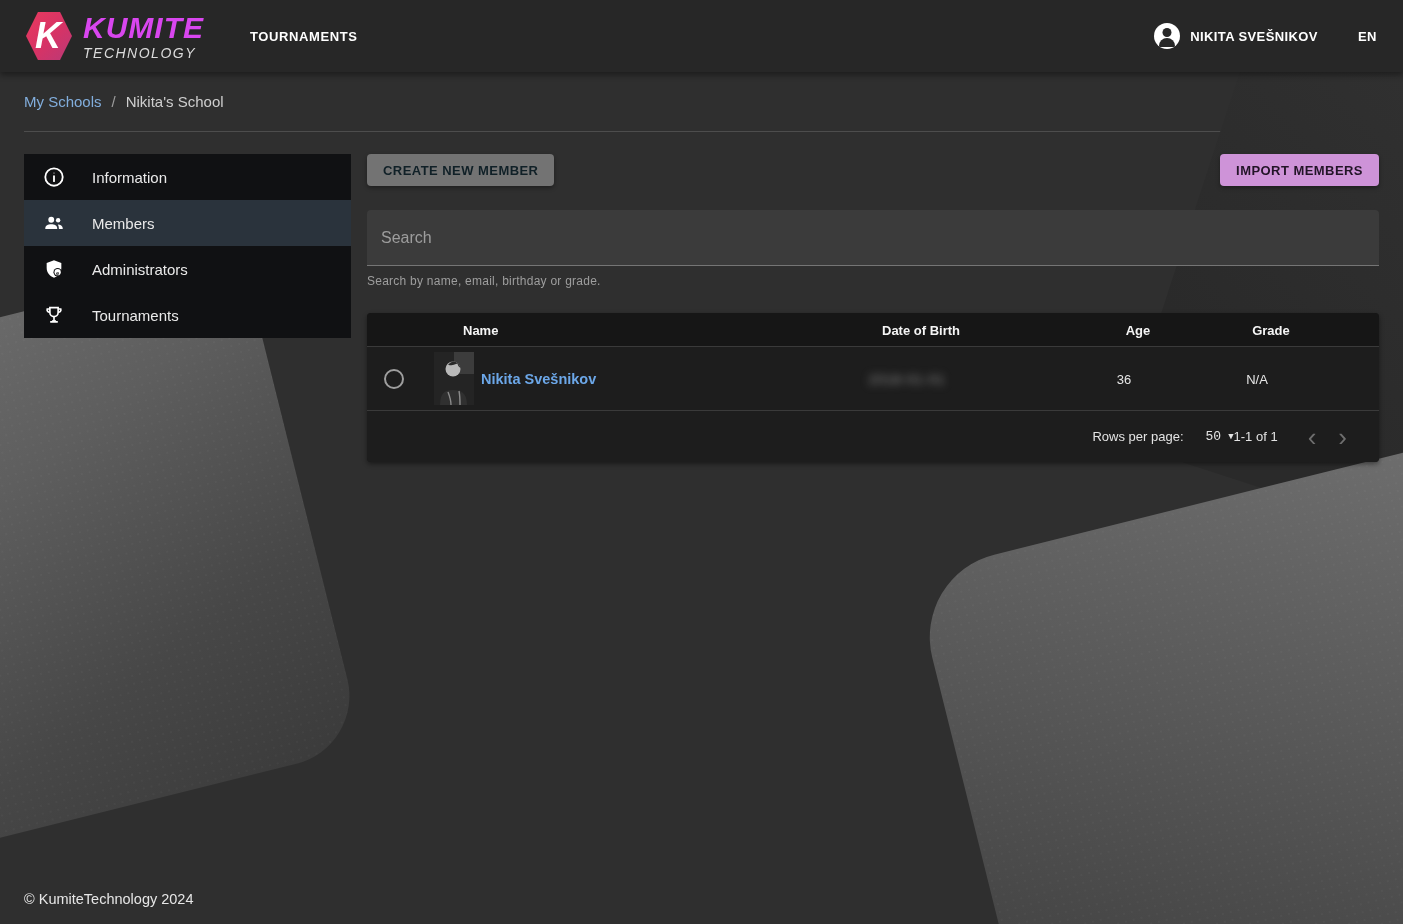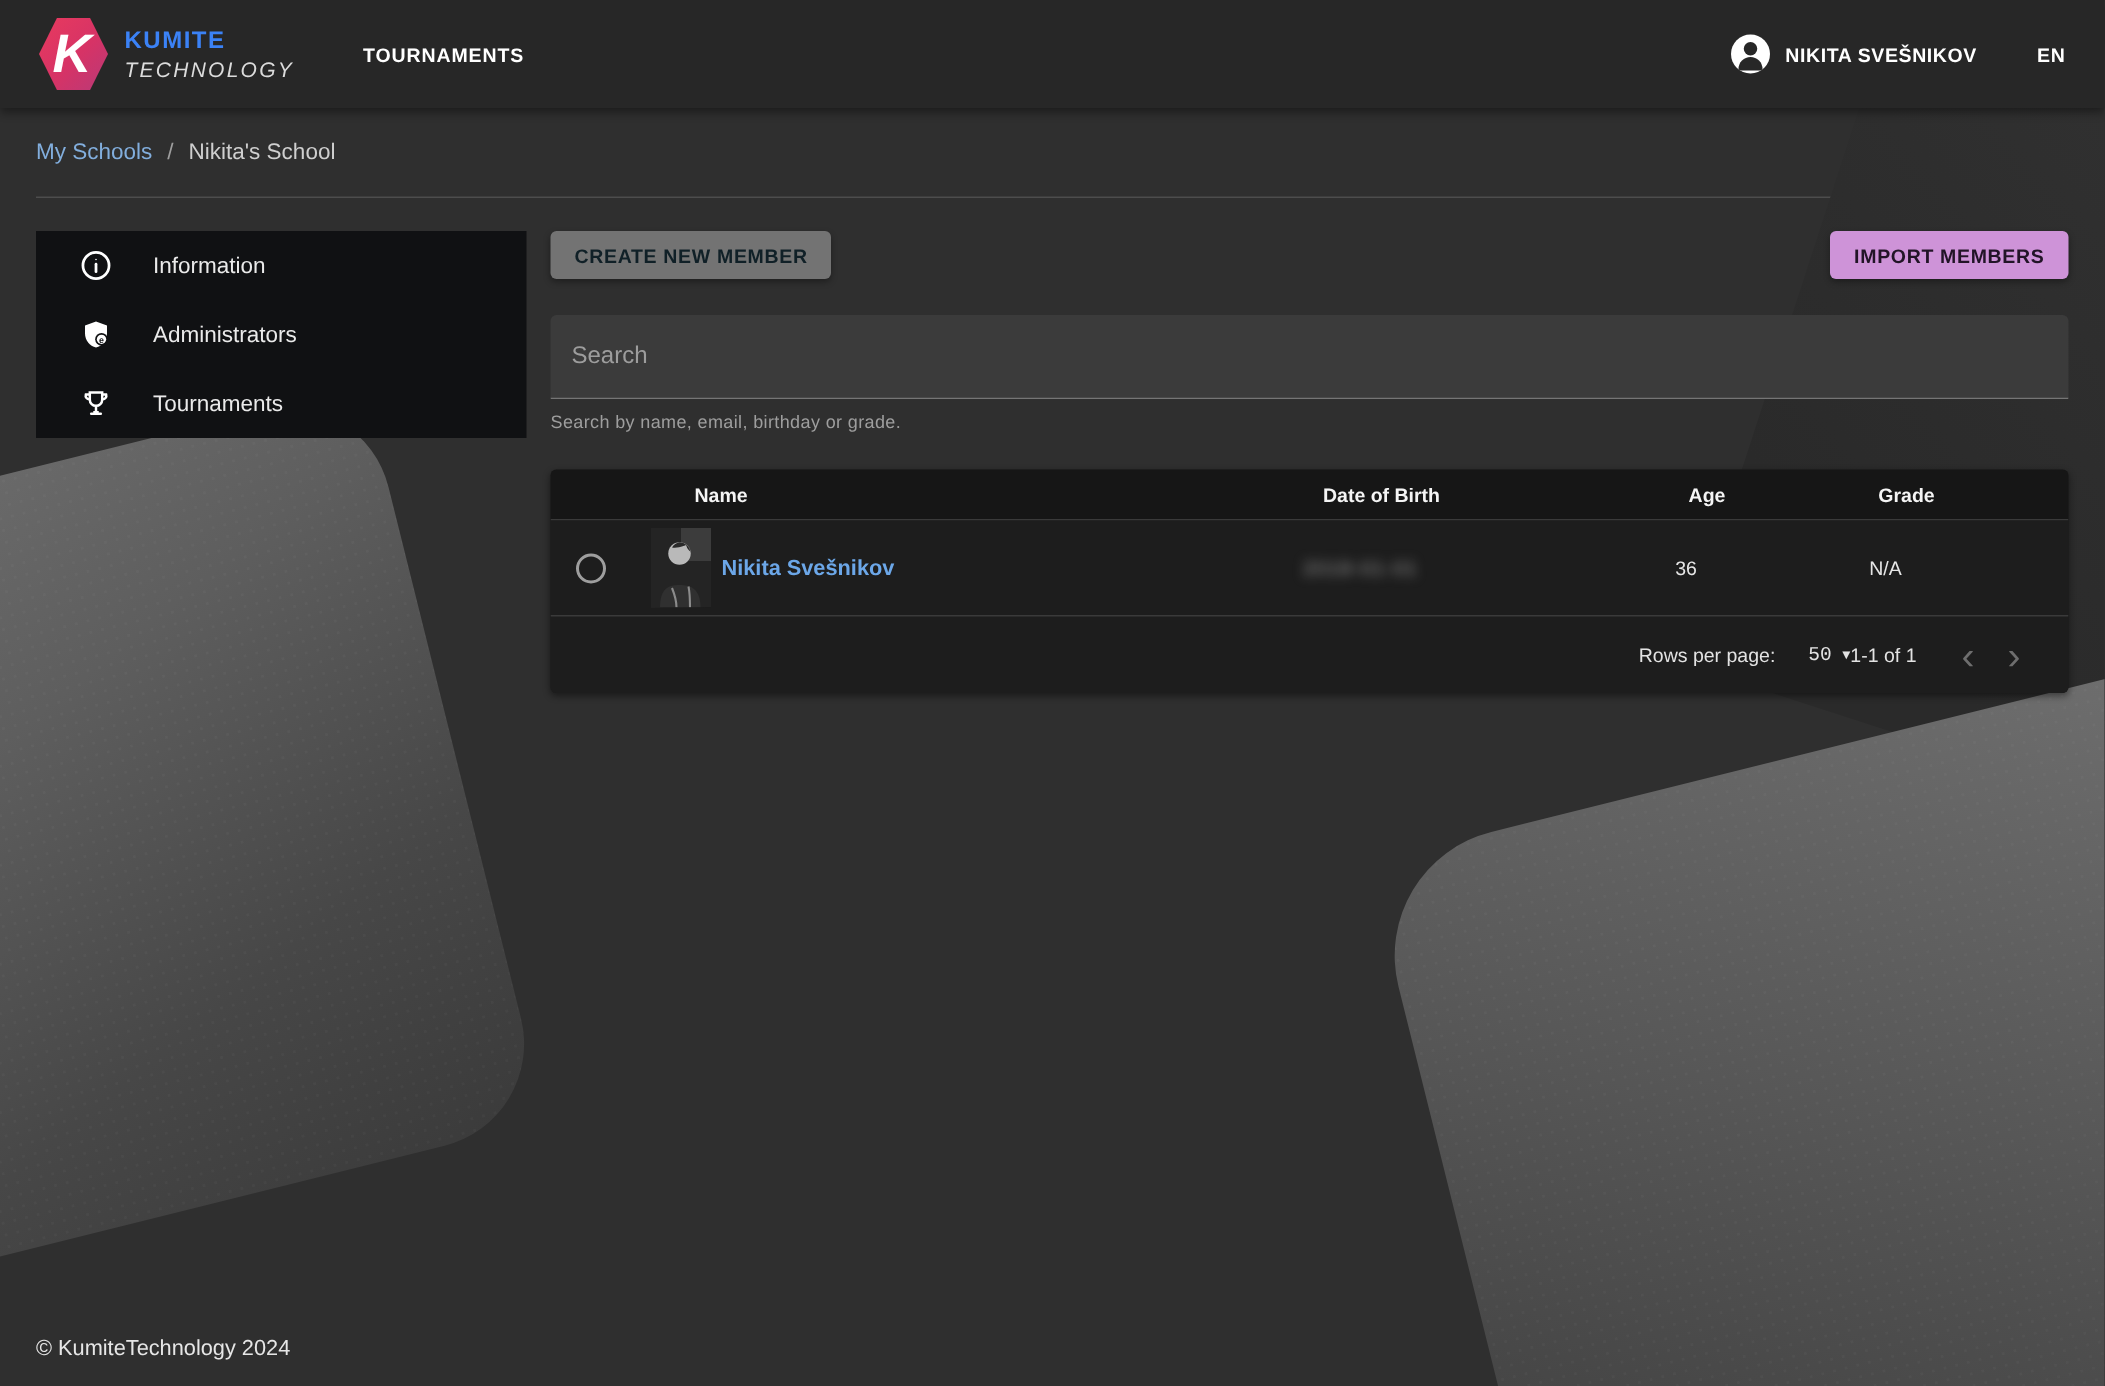--- a/index.html
+++ b/index.html
@@ -49,21 +49,21 @@
     width:46px; height:50px; position:relative;
     clip-path:polygon(0% 50%, 26% 2%, 74% 2%, 100% 50%, 74% 98%, 26% 98%);
     background:linear-gradient(135deg,#e93a5e 0%,#d63366 55%,#b83a78 100%);
   }
   .hex .k{
     position:absolute; inset:0; display:flex; align-items:center; justify-content:center;
     color:#fff; font-size:36px; font-weight:800; font-style:italic;
     transform:translateX(-1px);
   }
   .logo-text{ display:flex; flex-direction:column; line-height:1; }
-  .logo-title{ color:#3b82f6; font-size:16px; font-weight:800; letter-spacing:1px; }
+  .logo-title{ color:#d946ef; font-size:30px; font-weight:800; font-style:italic; letter-spacing:1px; }
   .logo-sub{ color:#dcdcdc; font-size:14px; font-weight:300; font-style:italic; letter-spacing:1.5px; margin-top:3px; }
   .nav-item{
     margin-left:46px; color:#fff; font-size:13px; font-weight:700; letter-spacing:.6px; cursor:pointer;
   }
   .header-right{ margin-left:auto; display:flex; align-items:center; gap:40px; }
   .user-chip{ display:flex; align-items:center; gap:10px; cursor:pointer; }
   .user-icon{ width:26px; height:26px; border-radius:50%; background:#fff; position:relative; overflow:hidden; }
   .user-icon::before{ 
     content:""; position:absolute; left:50%; top:5px; width:9px; height:9px;
     transform:translateX(-50%); border-radius:50%; background:#272727;
@@ -83,21 +83,21 @@
   .bc-current{ color:#cfcfcf; }
   .page-divider{ height:1px; background:#4d4d4d; margin:21px 24px 0; }
 
   
   .content{ position:relative; z-index:5; display:flex; padding:22px 24px 0; gap:16px; }
 
   
   .sidebar{ width:327px; background:#101113; flex-shrink:0; align-self:flex-start; }
   .side-item{
     height:46px; display:flex; align-items:center; gap:26px;
-    padding-left:28px; cursor:pointer; color:#eaeaea; font-size:15px;
+    padding-left:18px; cursor:pointer; color:#eaeaea; font-size:15px;
   }
   .side-item.selected{ background:#2a333c; }
   .side-icon{ width:24px; height:24px; display:flex; align-items:center; justify-content:center; }
   .side-icon svg{ width:22px; height:22px; }
 
   
   .main{ flex:1; min-width:0; }
   .toolbar{ display:flex; justify-content:space-between; align-items:center; }
   .btn{
     height:32px; border:none; border-radius:4px; padding:0 16px;
@@ -213,20 +213,31 @@
   <div class="sidebar">
     <div class="side-item">
       <span class="side-icon">
         <svg viewBox="0 0 24 24" fill="none" stroke="#fff" stroke-width="2">
           <circle cx="12" cy="12" r="9.5"></circle>
           <line x1="12" y1="11" x2="12" y2="16.5" stroke-linecap="round"></line>
           <circle cx="12" cy="7.6" r="0.6" fill="#fff" stroke="none"></circle>
         </svg>
       </span>
       <span>Information</span>
+    </div>
+    <div class="side-item selected">
+      <span class="side-icon">
+        <svg viewBox="0 0 24 24" fill="#fff">
+          <circle cx="9" cy="8.5" r="3.2"></circle>
+          <path d="M2.5 17.5c0-2.6 3-4.2 6.5-4.2s6.5 1.6 6.5 4.2v1H2.5z"></path>
+          <circle cx="16.5" cy="9" r="2.4"></circle>
+          <path d="M16.2 13.6c2.9.2 5.3 1.6 5.3 3.9v1h-4.2v-1c0-1.5-.4-2.8-1.1-3.9z"></path>
+        </svg>
+      </span>
+      <span>Members</span>
     </div>
     <div class="side-item">
       <span class="side-icon">
         <svg viewBox="0 0 24 24">
           <path fill="#fff" d="M12 2.5l8 3v5.5c0 5-3.4 9.3-8 10.5-4.6-1.2-8-5.5-8-10.5V5.5z"></path>
           <circle cx="16" cy="15.5" r="4.6" fill="#101113"></circle>
           <circle cx="16" cy="15.5" r="3.4" fill="#fff"></circle>
           <text x="16" y="18" font-size="6.4" font-weight="bold" fill="#101113" text-anchor="middle" font-family="Liberation Sans, sans-serif">e</text>
         </svg>
       </span>

